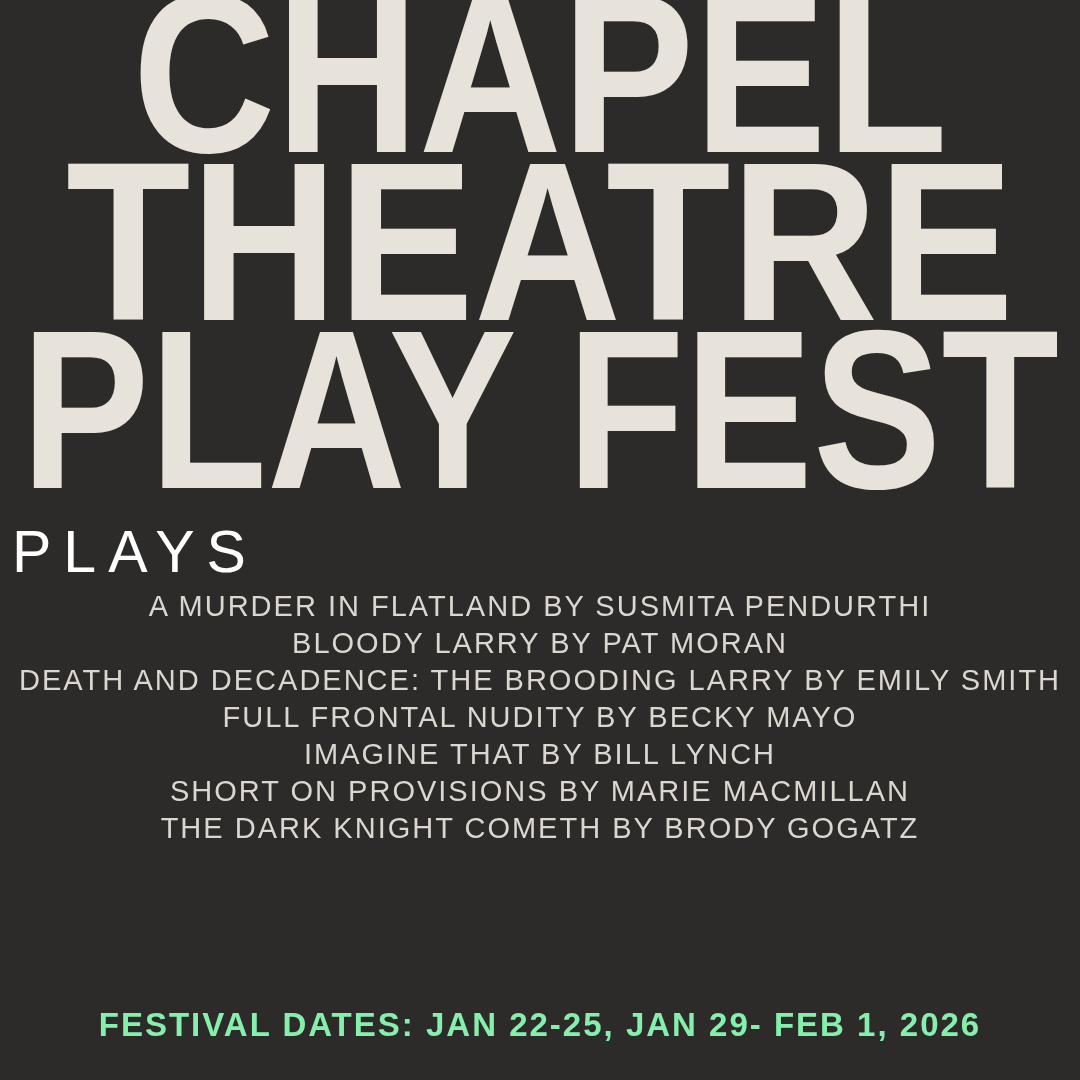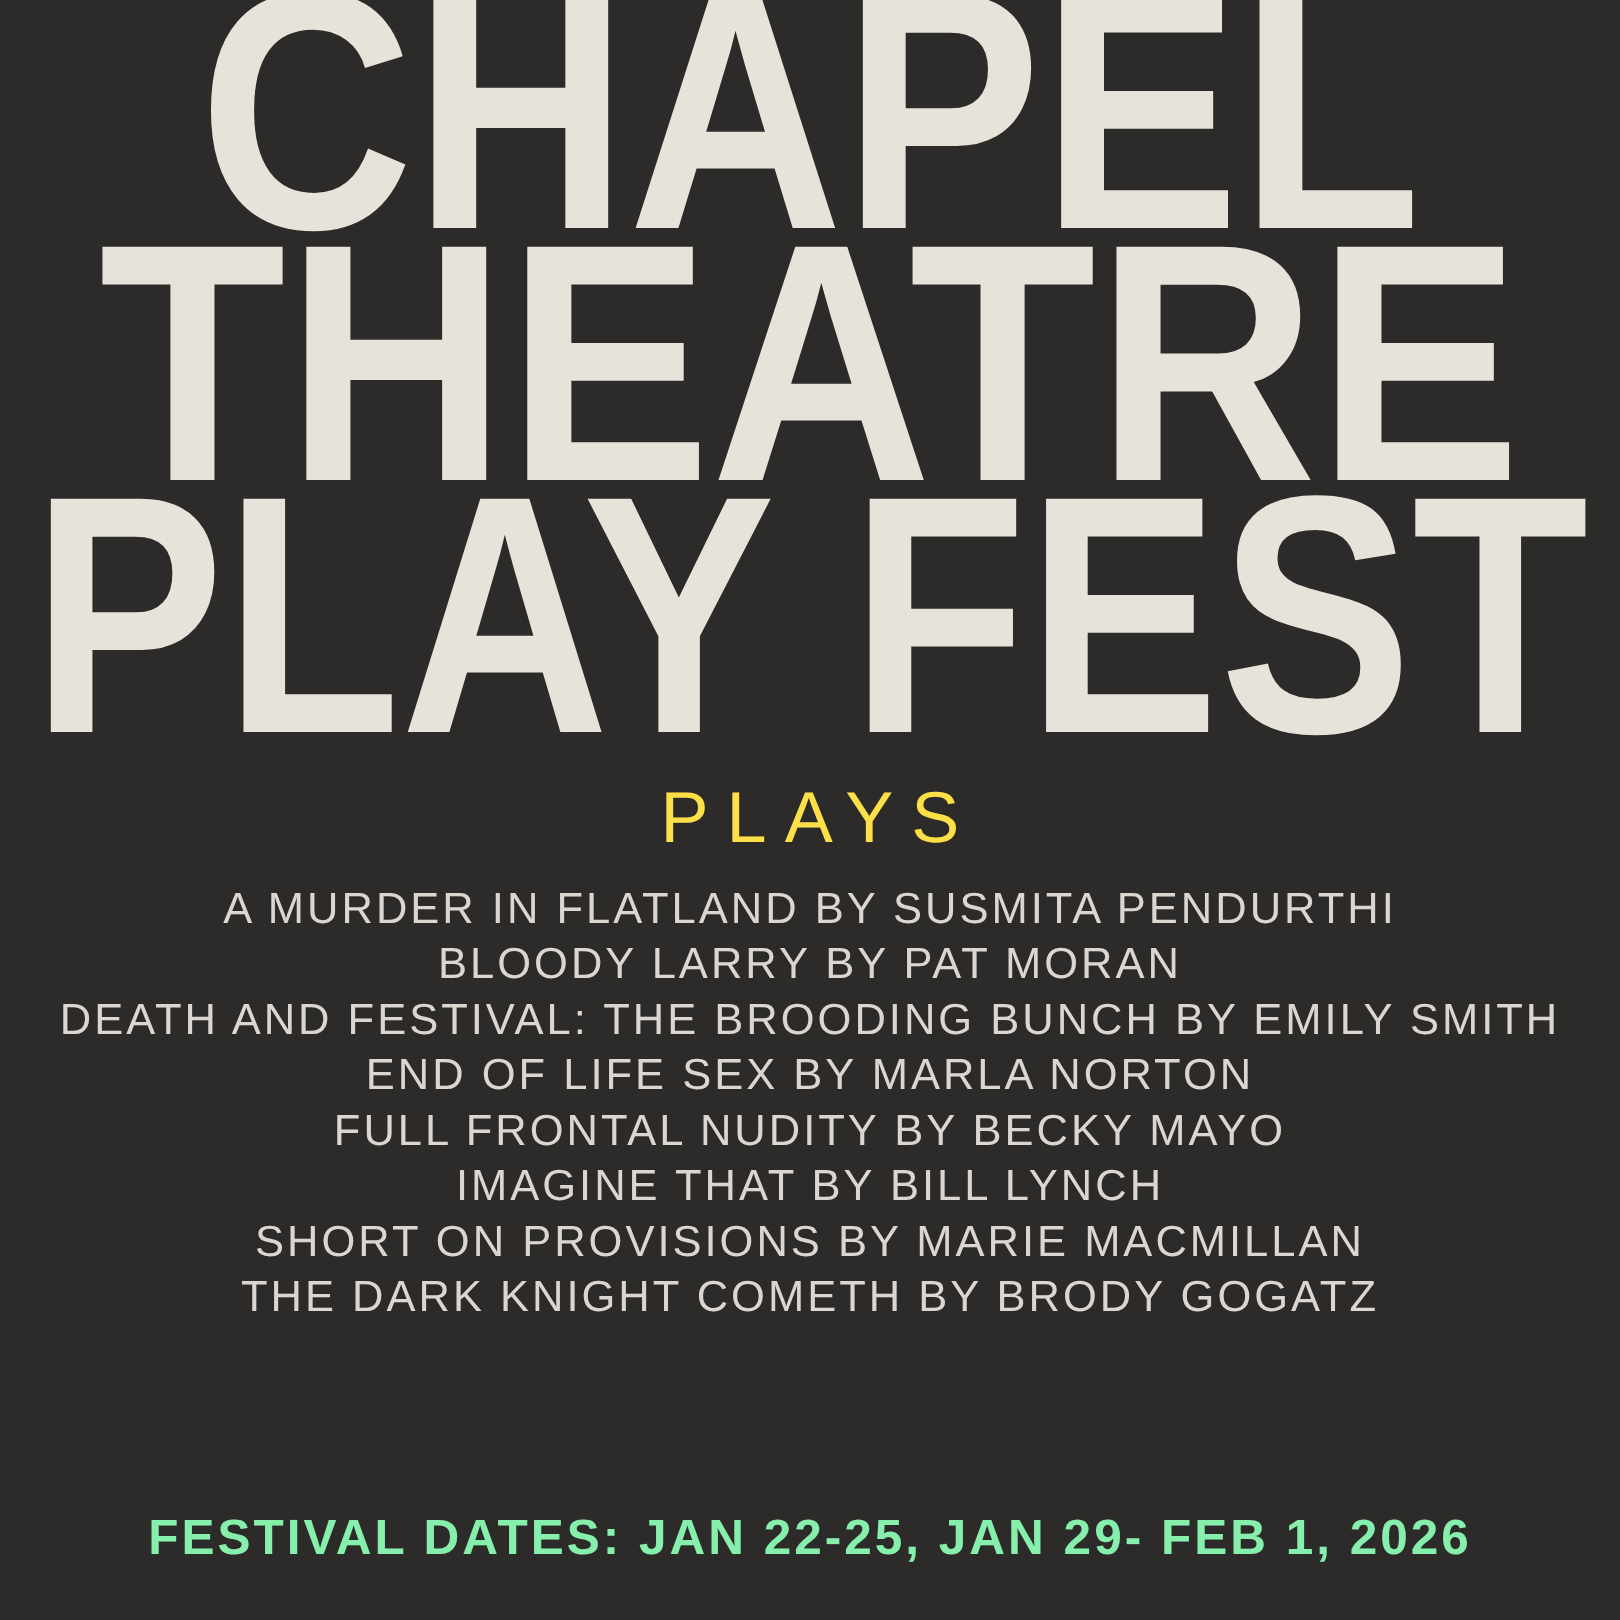--- a/index.html
+++ b/index.html
@@ -31,26 +31,25 @@
     font-weight: bold;
     font-size: 226px;
     fill: #e7e3db;
   }
   
   .plays-heading {
     position: absolute;
     top: 518px;
     left: 0;
     width: 100%;
-    text-align: center;
-    font-size: 48px;
+    font-size: 59px;
     font-weight: 500;
     letter-spacing: 12px;
     text-indent: 12px; 
-    color: #fde047;
+    color: #ffffff;
   }
   
   .plays-list {
     position: absolute;
     top: 588px;
     left: 0;
     width: 100%;
     text-align: center;
   }
   .play-line {
@@ -84,22 +83,21 @@
     <text x="540" y="152" text-anchor="middle" textLength="815" lengthAdjust="spacingAndGlyphs">CHAPEL</text>
     <text x="540" y="320" text-anchor="middle" textLength="948" lengthAdjust="spacingAndGlyphs">THEATRE</text>
     <text x="540" y="488" text-anchor="middle" textLength="1038" lengthAdjust="spacingAndGlyphs">PLAY FEST</text>
   </svg>
 
   <div class="plays-heading">PLAYS</div>
 
   <div class="plays-list">
     <div class="play-line">A MURDER IN FLATLAND BY SUSMITA PENDURTHI</div>
     <div class="play-line">BLOODY LARRY BY PAT MORAN</div>
-    <div class="play-line">DEATH AND FESTIVAL: THE BROODING BUNCH BY EMILY SMITH</div>
-    <div class="play-line">END OF LIFE SEX BY MARLA NORTON</div>
+    <div class="play-line">DEATH AND DECADENCE: THE BROODING LARRY BY EMILY SMITH</div>
     <div class="play-line">FULL FRONTAL NUDITY BY BECKY MAYO</div>
     <div class="play-line">IMAGINE THAT BY BILL LYNCH</div>
     <div class="play-line">SHORT ON PROVISIONS BY MARIE MACMILLAN</div>
     <div class="play-line">THE DARK KNIGHT COMETH BY BRODY GOGATZ</div>
   </div>
 
   <div class="festival-dates">FESTIVAL DATES: JAN 22-25, JAN 29- FEB 1, 2026</div>
 
 </div>
 

